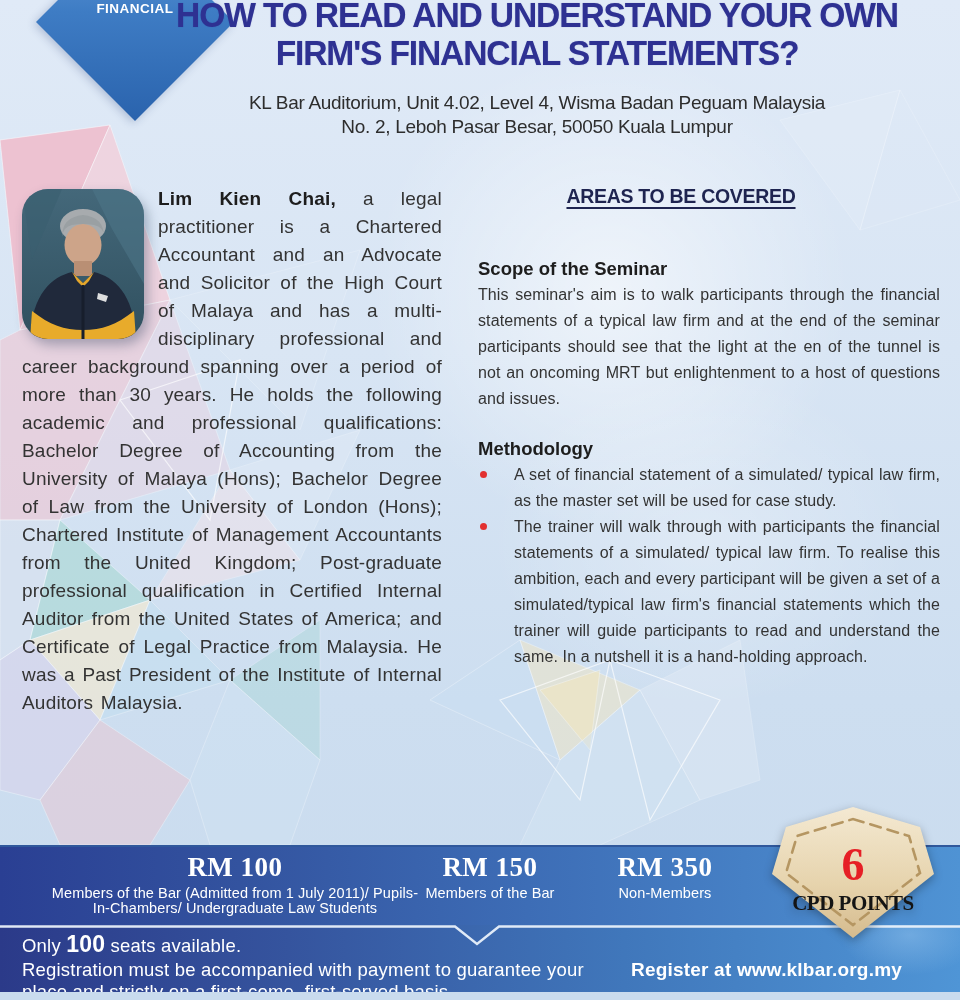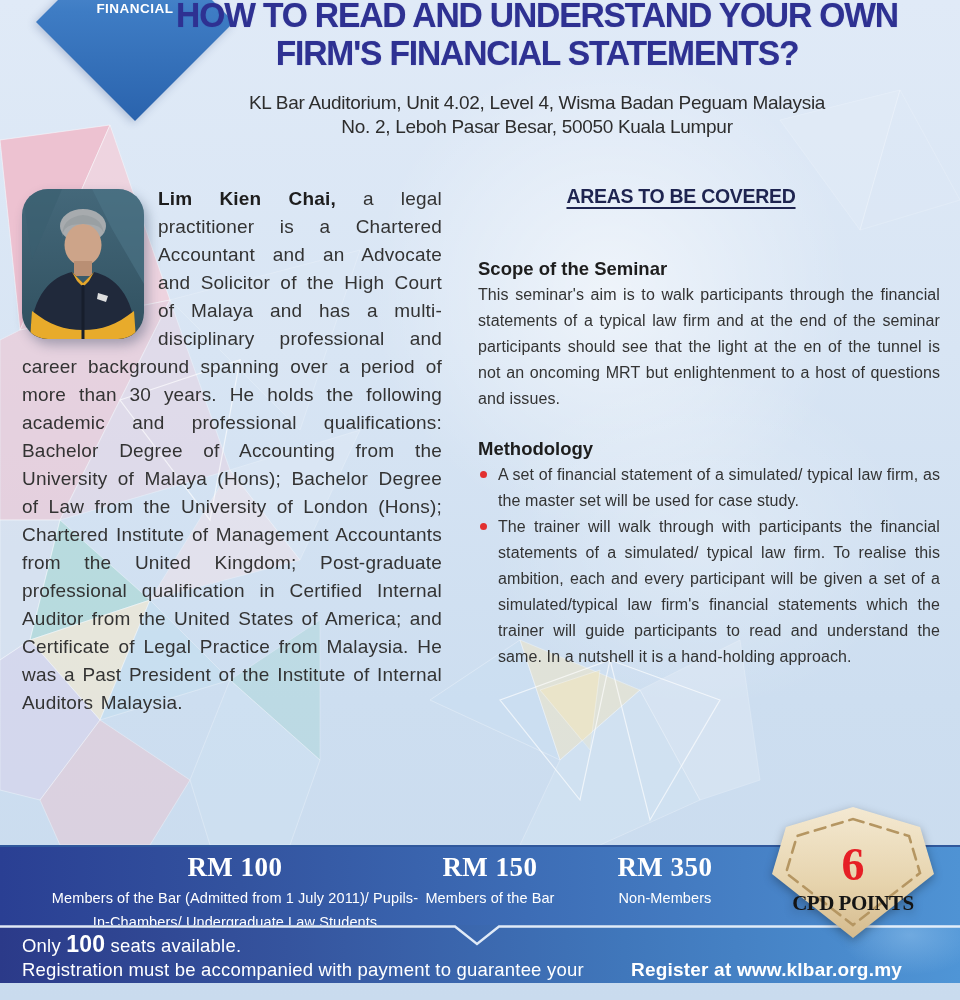--- a/index.html
+++ b/index.html
@@ -45,42 +45,42 @@
   }
   .bio .speaker-name{ font-weight:bold; color:#1d1d1d; }
   .photo-wrap{
     float:left; width:122px; height:150px; margin:4px 14px 6px 0;
     border-radius:26px; overflow:hidden; box-shadow:4px 6px 12px rgba(40,60,90,.35);
   }
   .rc-subhead{ font-weight:bold; font-size:18.5px; color:#1d1d1d; line-height:26px; }
   .rc-para{ font-size:16px; line-height:26px; color:#333; text-align:justify; letter-spacing:.1px; }
   .methodology{ margin-top:24px; }
   .bullets{ margin-top:0; }
-  .bullet{ display:flex; }
+  .bullet{ display:flex;gap:16px; }
   .bullet .dot{
     flex:none; width:7px; height:7px; border-radius:50%; background:#e23030; margin:9px 11px 0 2px;
   }
   .bullet .rc-para{ flex:1; }
   
   .price-bar{
     position:absolute; left:0; top:845px; width:960px; height:80px;
     background:linear-gradient(90deg,#2a3f93 0%,#33539f 25%,#3d6db6 55%,#4f93d4 100%);
     border-top:2px solid #30589c;
   }
   .tier{ position:absolute; top:5px; text-align:center; color:#fff; }
   .tier-price{ font-family:"Liberation Serif", serif; font-weight:bold; font-size:27px; letter-spacing:.5px; }
-  .tier-aud{ margin-top:3px; font-size:14.5px; line-height:24px; letter-spacing:.1px; }
+  .tier-aud{ margin-top:3px; font-size:14.5px; line-height:15px; letter-spacing:.1px; }
   .tier1{ left:45px; width:380px; }
   .tier2{ left:390px; width:200px; }
   .tier3{ left:585px; width:160px; }
   
   .cpd{ position:absolute; left:768px; top:806px; z-index:6; filter:drop-shadow(0 3px 5px rgba(0,0,0,.3)); }
   
   .footer{
-    position:absolute; left:0; top:925px; width:960px; height:58px;
+    position:absolute; left:0; top:925px; width:960px; height:67px;
     background:linear-gradient(90deg,#2b3a89 0%,#35549e 30%,#4077bb 65%,#4f95d6 100%);
     overflow:hidden; color:#fff;
   }
   .footer-glow{ position:absolute; right:-20px; top:-30px; width:140px; height:80px;
     background:radial-gradient(closest-side,rgba(140,190,235,.55),rgba(140,190,235,0)); }
   .notch{ position:absolute; left:0; top:0; }
   .footer-left{ position:absolute; left:22px; top:8px; width:585px; font-size:18.5px; line-height:22.5px; letter-spacing:.2px; }
   .seats-line{ margin-bottom:1px; }
   .seats-count{ font-weight:bold; font-size:23px; }
   .register{ position:absolute; right:58px; top:34px; font-weight:bold; font-size:19px; letter-spacing:.2px; cursor:pointer; }

